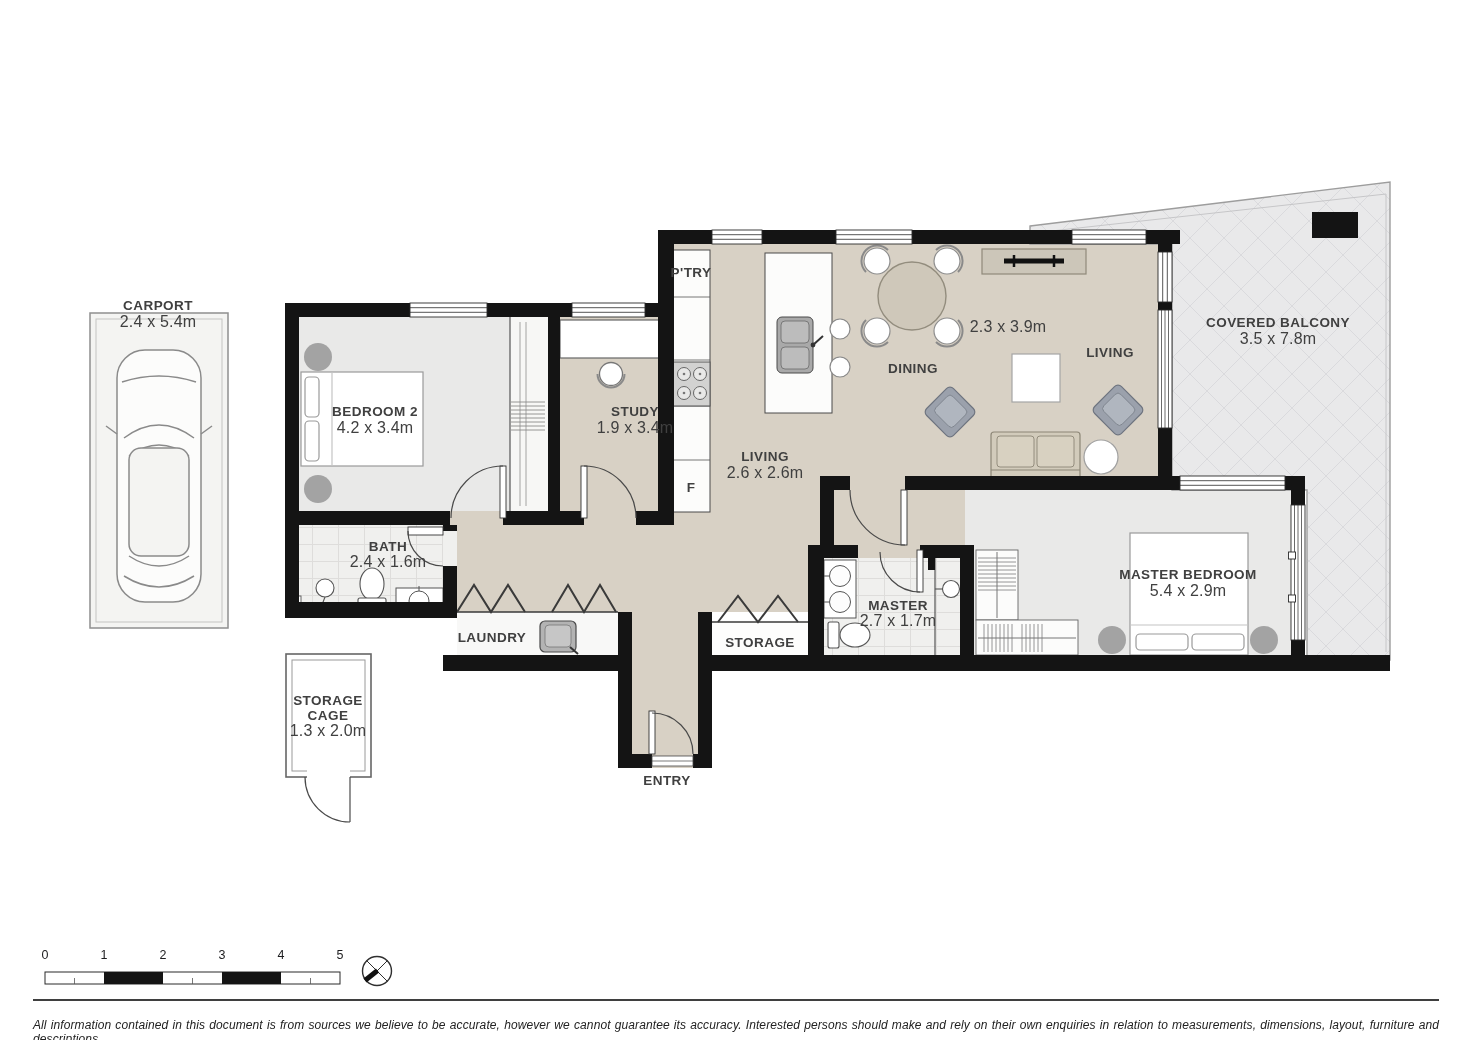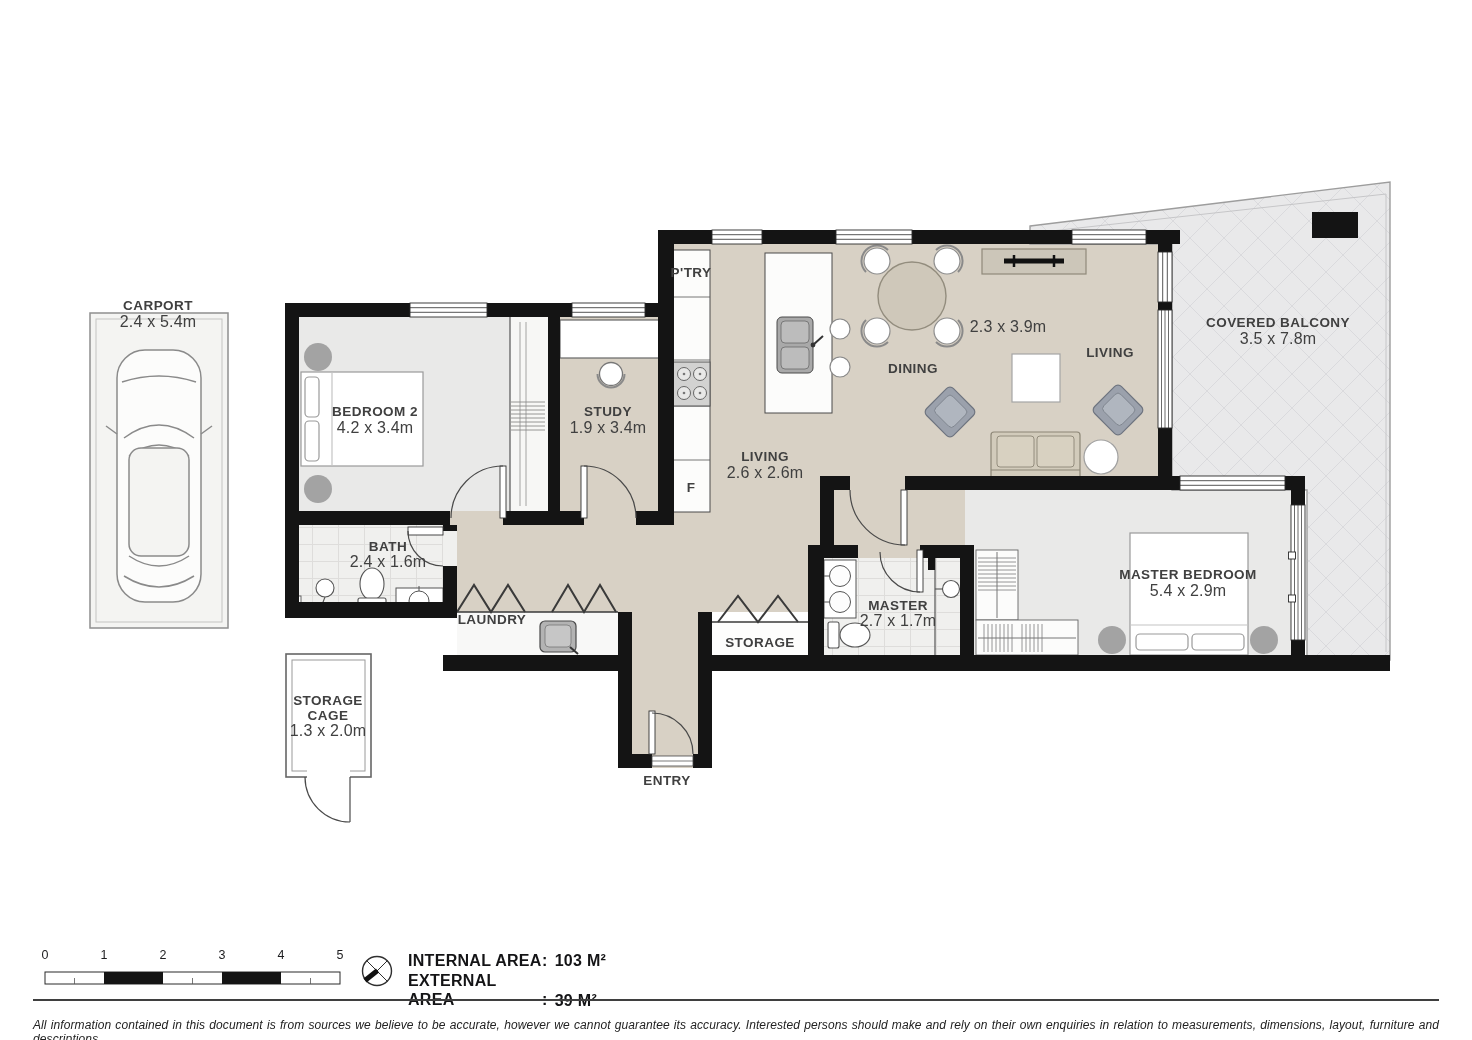--- a/index.html
+++ b/index.html
@@ -335,42 +335,42 @@
 </svg>
 
 <div class="lbl" style="left:158px;top:298px">
   <div class="rn">CARPORT</div>
   <div class="rd">2.4 x 5.4m</div>
 </div>
 <div class="lbl" style="left:375px;top:404px">
   <div class="rn">BEDROOM 2</div>
   <div class="rd">4.2 x 3.4m</div>
 </div>
-<div class="lbl" style="left:608px;top:404px">
+<div class="lbl" style="left:635px;top:404px">
   <div class="rn">STUDY</div>
   <div class="rd">1.9 x 3.4m</div>
 </div>
 <div class="lbl rn" style="left:691px;top:265px">P'TRY</div>
 <div class="lbl rn" style="left:691px;top:480px">F</div>
 <div class="lbl" style="left:765px;top:449px">
   <div class="rn">LIVING</div>
   <div class="rd">2.6 x 2.6m</div>
 </div>
 <div class="lbl rd" style="left:1008px;top:319px">2.3 x 3.9m</div>
 <div class="lbl rn" style="left:913px;top:361px">DINING</div>
 <div class="lbl rn" style="left:1110px;top:345px">LIVING</div>
 <div class="lbl" style="left:1278px;top:315px">
   <div class="rn">COVERED BALCONY</div>
   <div class="rd">3.5 x 7.8m</div>
 </div>
 <div class="lbl" style="left:388px;top:539px">
   <div class="rn" style="line-height:15px">BATH</div>
   <div class="rd" style="line-height:15px">2.4 x 1.6m</div>
 </div>
-<div class="lbl rn" style="left:492px;top:612px">LAUNDRY</div>
+<div class="lbl rn" style="left:492px;top:630px">LAUNDRY</div>
 <div class="lbl rn" style="left:760px;top:635px">STORAGE</div>
 <div class="lbl" style="left:898px;top:598px">
   <div class="rn" style="line-height:15px">MASTER</div>
   <div class="rd" style="line-height:15px">2.7 x 1.7m</div>
 </div>
 <div class="lbl" style="left:1188px;top:567px">
   <div class="rn">MASTER BEDROOM</div>
   <div class="rd">5.4 x 2.9m</div>
 </div>
 <div class="lbl" style="left:328px;top:694px">
@@ -380,24 +380,16 @@
 </div>
 <div class="lbl rn" style="left:667px;top:773px">ENTRY</div>
 
 <div class="tick" style="left:45px;top:948px">0</div>
 <div class="tick" style="left:104px;top:948px">1</div>
 <div class="tick" style="left:163px;top:948px">2</div>
 <div class="tick" style="left:222px;top:948px">3</div>
 <div class="tick" style="left:281px;top:948px">4</div>
 <div class="tick" style="left:340px;top:948px">5</div>
 
-<div class="areas">
-  <div class="area-row">
-    <span class="area-label">INTERNAL AREA</span><span class="area-colon">:</span><span>103 M²</span>
-  </div>
-  <div class="area-row">
-    <span class="area-label">EXTERNAL AREA</span><span class="area-colon">:</span><span>39 M²</span>
-  </div>
-</div>
 
 <div class="disclaimer">All information contained in this document is from sources we believe to be accurate, however we cannot guarantee its accuracy. Interested persons should make and rely on their own enquiries in relation to measurements, dimensions, layout, furniture and descriptions.</div>
 
 </div>
 
 </body></html>

